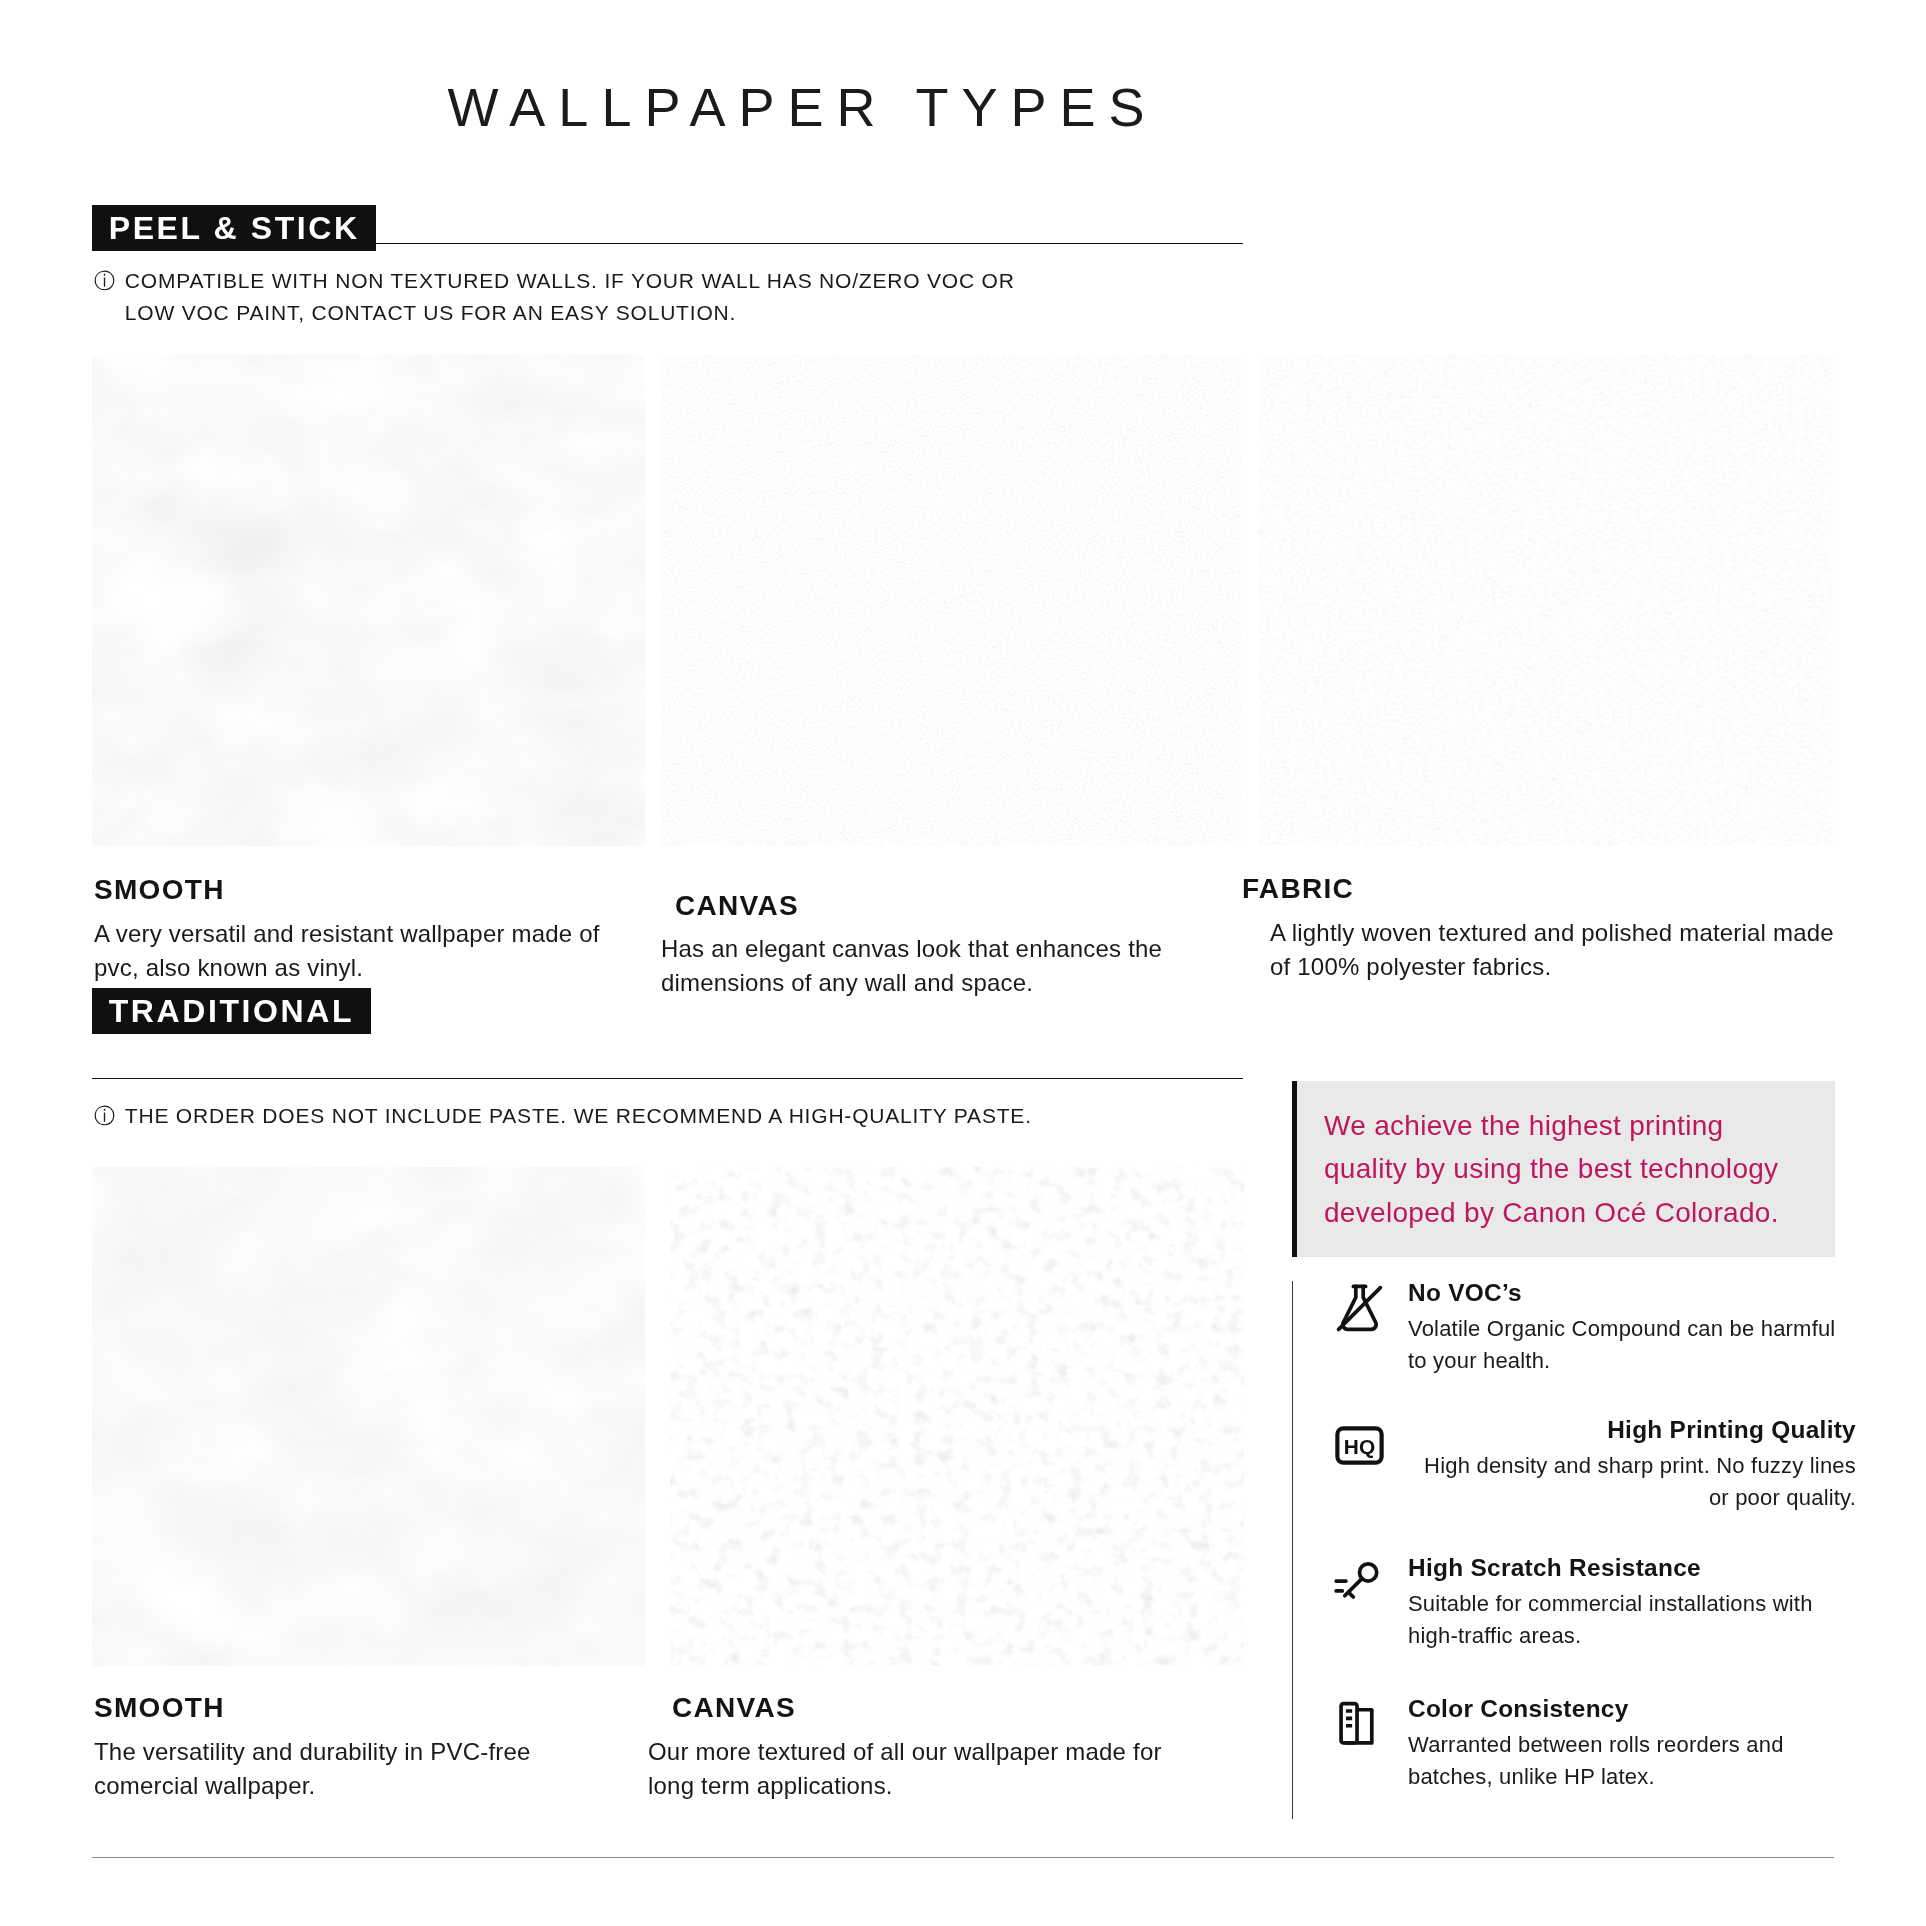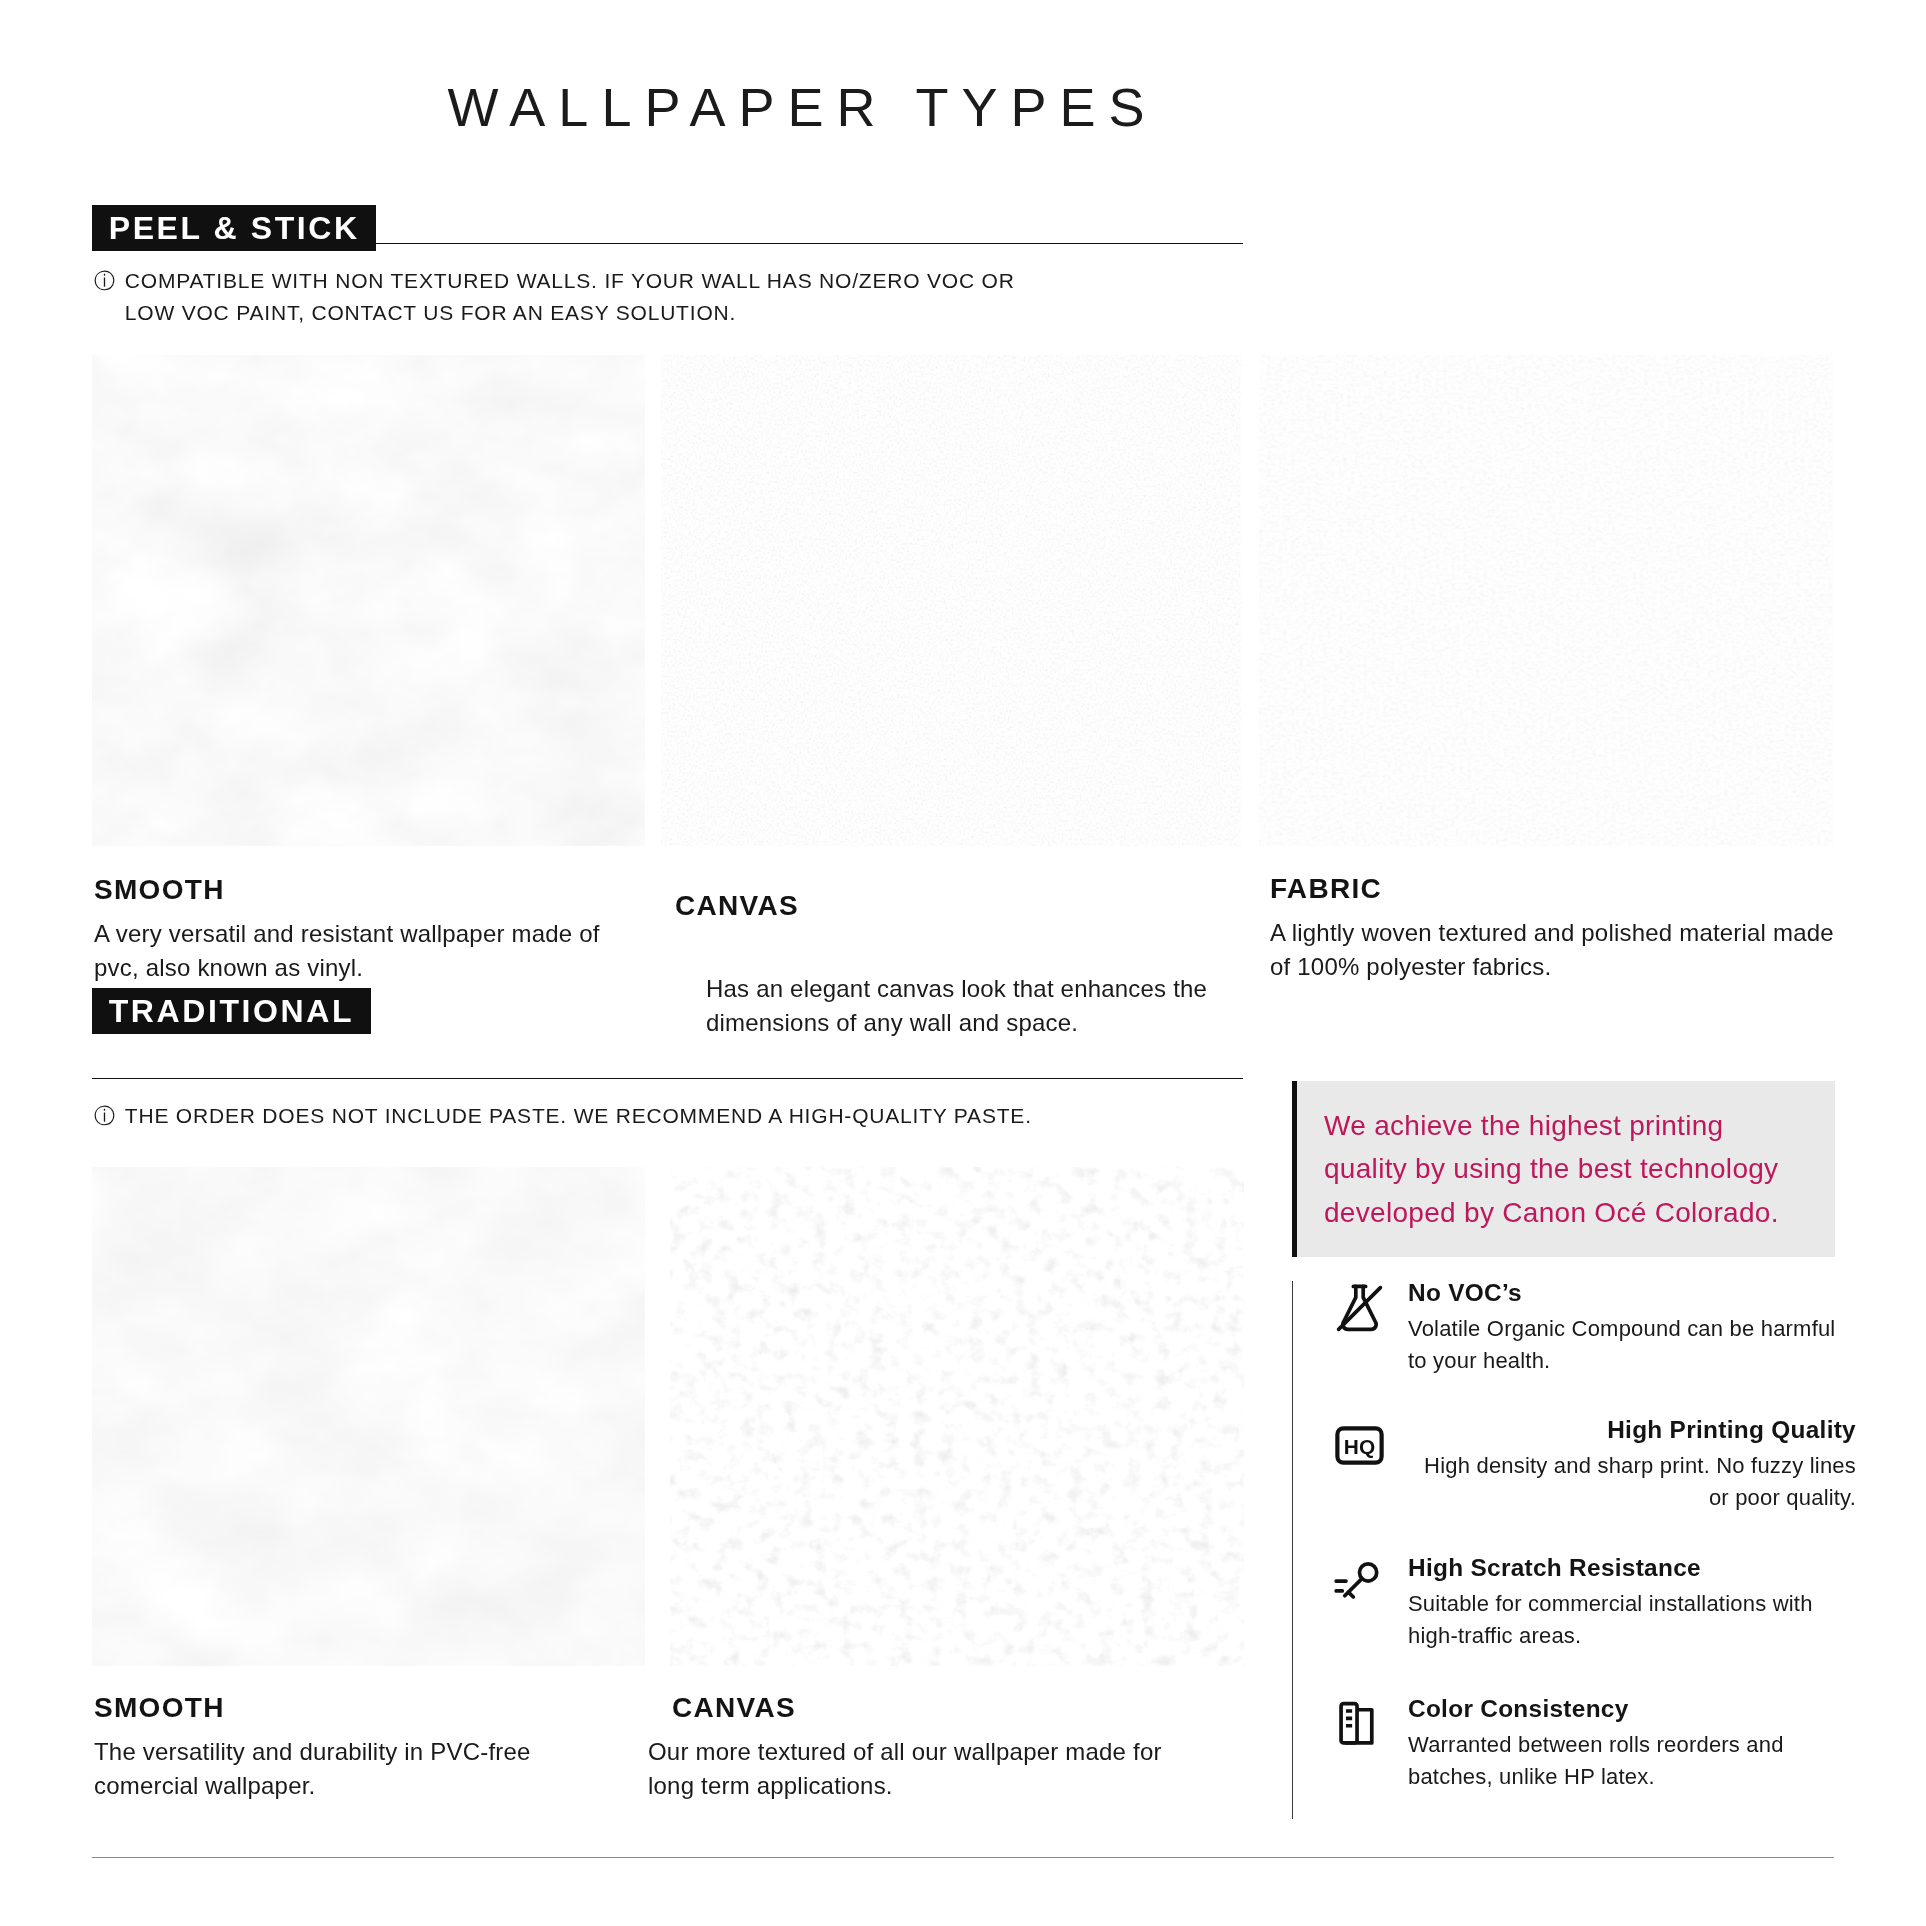--- a/index.html
+++ b/index.html
@@ -29,22 +29,22 @@
   #sw-canvas1{left:661px;top:355px;width:580px;height:491px;}
   #sw-fabric1{left:1259px;top:355px;width:574px;height:491px;}
   #sw-smooth2{left:92px;top:1167px;width:553px;height:499px;}
   #sw-canvas2{left:670px;top:1167px;width:574px;height:499px;}
 
   .item-name{position:absolute;font-size:28px;font-weight:700;letter-spacing:1.3px;color:#141414;}
   .item-desc{position:absolute;font-size:24px;line-height:1.42;letter-spacing:0.2px;color:#1a1a1a;}
   #nm-smooth1{left:94px;top:874px;}
   #ds-smooth1{left:94px;top:917px;width:539px;}
   #nm-canvas1{left:675px;top:890px;}
-  #ds-canvas1{left:706px;top:932px;width:578px;margin-top:40px;}
-  #nm-fabric1{left:1270px;top:873px;}
+  #ds-canvas1{left:661px;top:932px;width:578px;}
+  #nm-fabric1{left:1242px;top:873px;}
   #ds-fabric1{left:1270px;top:916px;width:578px;}
   #nm-smooth2{left:94px;top:1692px;}
   #ds-smooth2{left:94px;top:1735px;width:449px;}
   #nm-canvas2{left:672px;top:1692px;}
   #ds-canvas2{left:648px;top:1735px;width:552px;}
 
   #quality{position:absolute;left:1292px;top:1081px;width:543px;box-sizing:border-box;
            background:#e9e9e9;border-left:5.1px solid #101010;padding:23px 27px;
            font-size:28px;line-height:1.55;letter-spacing:0.3px;color:#be185d;}
 

